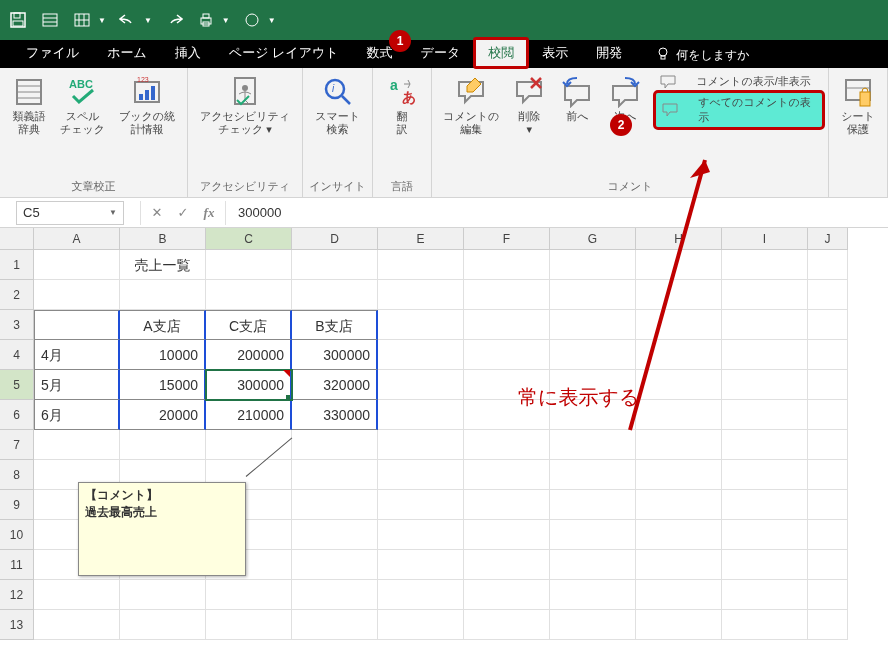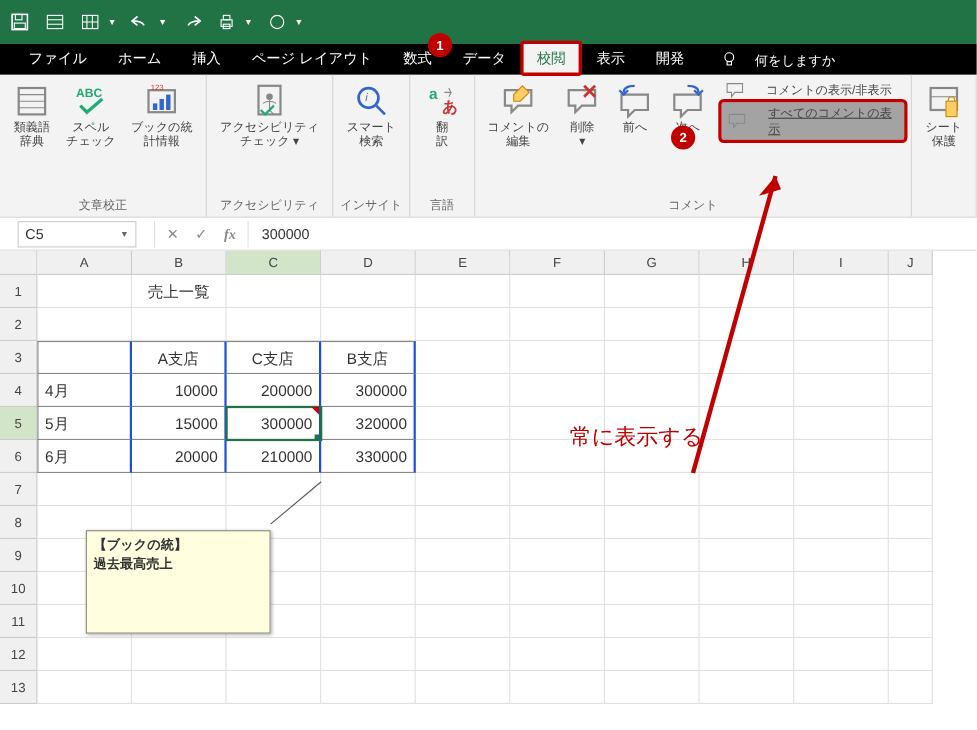--- a/index.html
+++ b/index.html
@@ -6,33 +6,33 @@
 body { width: 888px; height: 664px; background: #fff; overflow: hidden; font-size: 12px; position: relative; }
 
 .titlebar { height: 40px; background: #217346; display: flex; align-items: center; padding: 0 8px; gap: 12px; }
 .titlebar .tb-icon { width: 20px; height: 20px; display: flex; align-items: center; justify-content: center; color: #fff; }
 .title-drop { color: #fff; font-size: 8px; margin-left: -6px; }
 
 .tabs { height: 28px; background: #000000; display: flex; align-items: flex-end; padding: 0 12px; gap: 0; }
 .tab { color: #fff; padding: 6px 14px; font-size: 13px; cursor: pointer; position: relative; }
 .tab.active { background: #f3f3f3; color: #217346; font-weight: 500; }
 .tab.highlight { outline: 3px solid #c00000; outline-offset: -2px; border-radius: 2px; }
-.tell-me { display: flex; align-items: center; gap: 16px; margin-left: 12px; color: #fff; font-size: 12px; padding: 4px 8px; }
+.tell-me { display: flex; align-items: center; gap: 6px; margin-left: 12px; color: #fff; font-size: 12px; padding: 4px 8px; }
 
 .ribbon { height: 130px; background: #f3f3f3; border-bottom: 1px solid #d4d4d4; display: flex; }
 .rgroup { border-right: 1px solid #d4d4d4; display: flex; flex-direction: column; padding: 4px 6px 0; }
 .rgroup-body { flex: 1; display: flex; gap: 2px; align-items: flex-start; }
 .rgroup-label { text-align: center; font-size: 11px; color: #666; padding: 3px 0; }
 .rbtn { display: flex; flex-direction: column; align-items: center; justify-content: flex-start; padding: 4px 6px; min-width: 46px; cursor: pointer; gap: 2px; }
 .rbtn .ricon { width: 32px; height: 32px; display: flex; align-items: center; justify-content: center; }
 .rbtn .rlabel { font-size: 11px; color: #444; text-align: center; line-height: 1.2; white-space: pre; }
 .rbtn-sm { display: flex; align-items: center; gap: 20px; padding: 2px 4px; font-size: 11px; color: #444; cursor: pointer; }
 .rbtn-sm .ricon-sm { width: 16px; height: 14px; }
 .stack { display: flex; flex-direction: column; gap: 2px; }
-.highlight-btn { outline: 3px solid #c00000; outline-offset: 0; border-radius: 2px; background: #a3a3a3; padding: 2px 6px; text-decoration: underline; }
+.highlight-btn { outline: 3px solid #c00000; outline-offset: 0; border-radius: 2px; background: #5eead4; padding: 2px 6px; }
 
 .formula-bar { height: 30px; border-bottom: 1px solid #d4d4d4; display: flex; align-items: center; background: #fff; }
 .namebox { width: 108px; height: 24px; border: 1px solid #ccc; margin: 0 16px; padding: 0 6px; display: flex; align-items: center; font-size: 13px; color: #333; text-align: center; }
 .namebox .drop { margin-left: auto; color: #666; font-size: 8px; }
 .fb-btns { display: flex; gap: 6px; padding: 0 6px; color: #888; border-left: 1px solid #e0e0e0; border-right: 1px solid #e0e0e0; height: 24px; align-items: center; }
 .fb-btn { width: 20px; text-align: center; font-size: 13px; cursor: pointer; }
 .fx { font-style: italic; font-family: serif; font-weight: bold; }
 .fb-input { flex: 1; padding: 0 12px; font-size: 13px; color: #333; }
 
 .grid-area { position: relative; background: #fff; }
@@ -505,21 +505,21 @@
       <div class="cell cw-F"></div>
       <div class="cell cw-G"></div>
       <div class="cell cw-H"></div>
       <div class="cell cw-I"></div>
       <div class="cell cw-J"></div>
     </div>
 </div>
 
 <div class="comment-line"></div>
 <div class="comment-box">
-  <div>【ブックの統】</div>
+  <div>【コメント】</div>
   <div>過去最高売上</div>
 </div>
 
 <div class="callout-badge" style="left:389px; top:30px">1</div>
 <div class="callout-badge" style="left:610px; top:114px">2</div>
 <div class="annotation-text" style="left:518px; top:384px">常に表示する</div>
 
 <svg class="arrow" style="left:560px; top:140px" width="160" height="300">
   <line x1="70" y1="290" x2="145" y2="20" stroke="#c00000" stroke-width="4"></line>
   <polygon points="145,20 130,38 150,32" fill="#c00000"></polygon>

